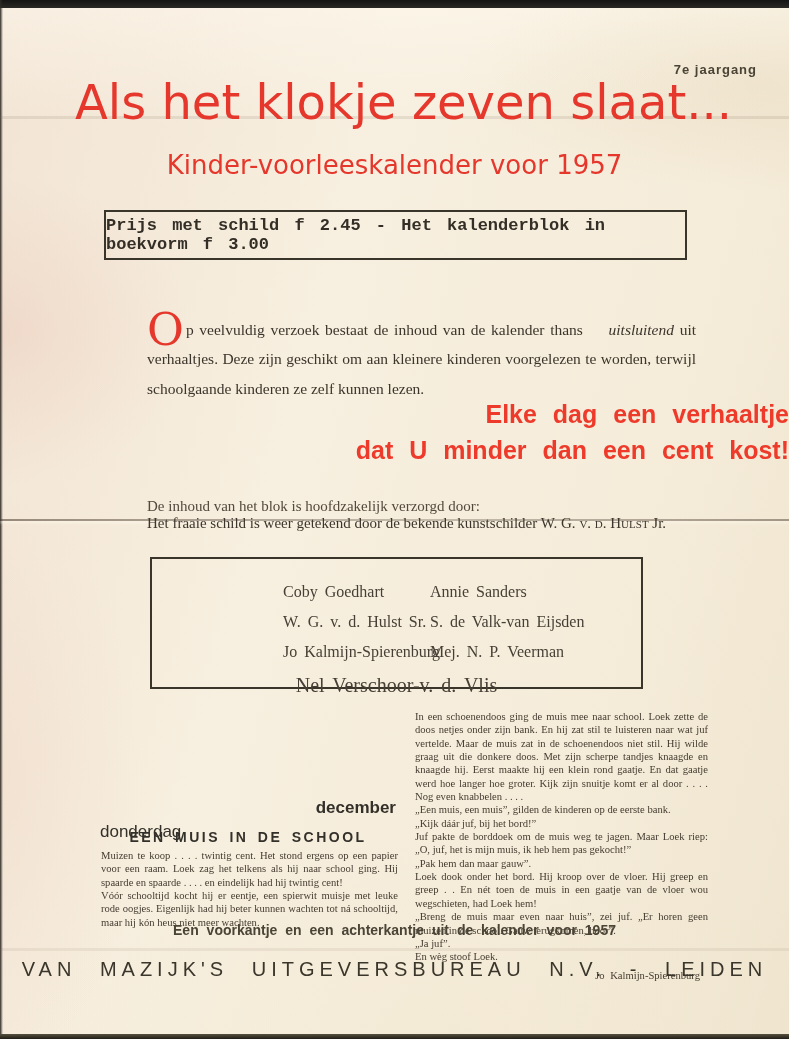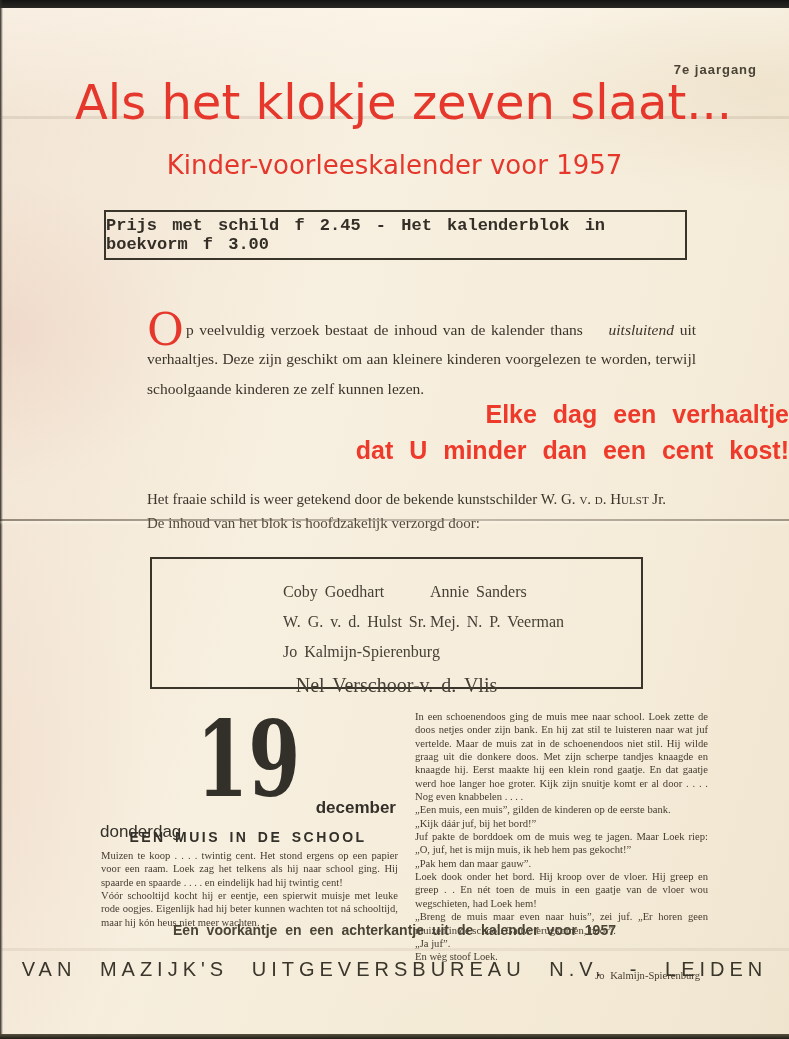--- a/index.html
+++ b/index.html
@@ -109,39 +109,39 @@
   </div>
 
   <p class="intro"><span class="dropcap">O</span><span>p veelvuldig verzoek bestaat de inhoud van de kalender thans </span><em>uitsluitend</em><span> uit verhaaltjes. Deze zijn geschikt om aan kleinere kinderen voorgelezen te worden, terwijl schoolgaande kinderen ze zelf kunnen lezen.</span></p>
 
   <div class="slogan">
     <div>Elke dag een verhaaltje</div>
     <div>dat U minder dan een cent kost!</div>
   </div>
 
   <div class="credits">
+    <div class="line line2">De inhoud van het blok is hoofdzakelijk verzorgd door:</div>
     <div class="line"><span>Het fraaie schild is weer getekend door de bekende kunstschilder W. G. </span><span class="smallcaps">v. d. Hulst</span><span> Jr.</span></div>
-    <div class="line line2">De inhoud van het blok is hoofdzakelijk verzorgd door:</div>
   </div>
 
   <div class="authors-box">
     <div class="authors-col left">
       <div>Coby Goedhart</div>
       <div>W. G. v. d. Hulst Sr.</div>
       <div>Jo Kalmijn-Spierenburg</div>
     </div>
     <div class="authors-col right">
       <div>Annie Sanders</div>
+      <div>S. de Valk-van Eijsden</div>
       <div>Mej. N. P. Veerman</div>
     </div>
     <div class="authors-center">Nel Verschoor-v. d. Vlis</div>
   </div>
 
   <div class="cal">
-    <div class="cal-date"><span>19</span></div>
     <div class="cal-day">donderdag</div>
     <div class="cal-month">december</div>
     <div class="cal-title">EEN MUIS IN DE SCHOOL</div>
   </div>
 
   <div class="story story-left">
     <p>Muizen te koop . . . . twintig cent. Het stond ergens op een papier voor een raam. Loek zag het telkens als hij naar school ging. Hij spaarde en spaarde . . . . en eindelijk had hij twintig cent!</p>
     <p>Vóór schooltijd kocht hij er eentje, een spierwit muisje met leuke rode oogjes. Eigenlijk had hij beter kunnen wachten tot ná schooltijd, maar hij kón heus niet meer wachten.</p>
   </div>
 

